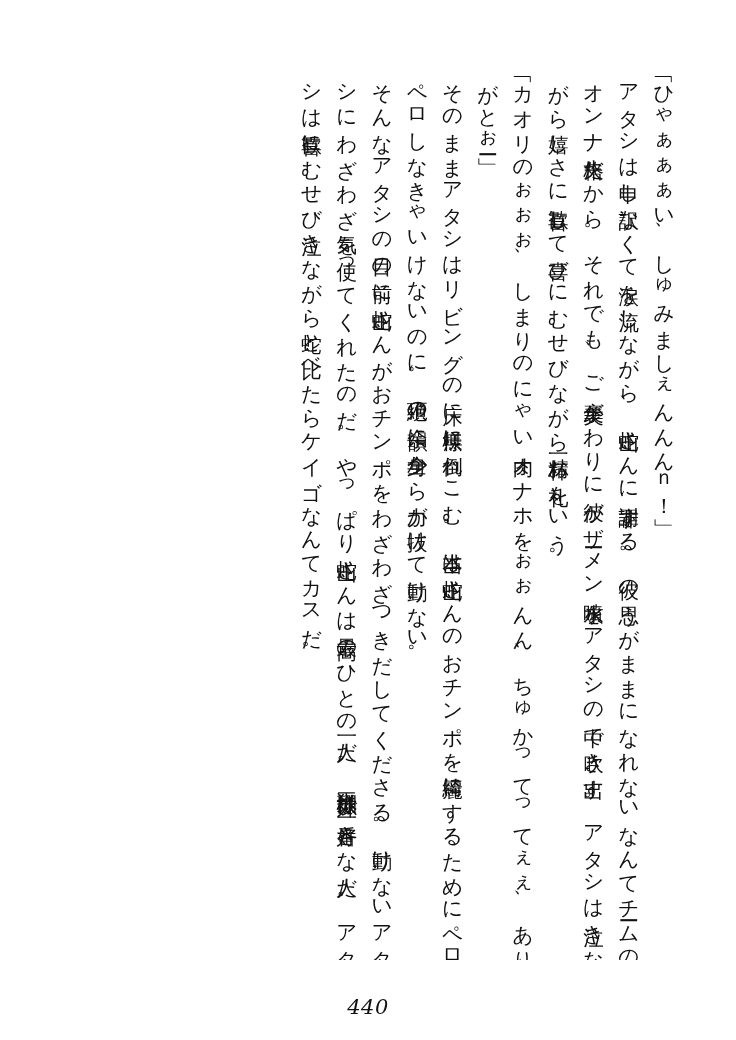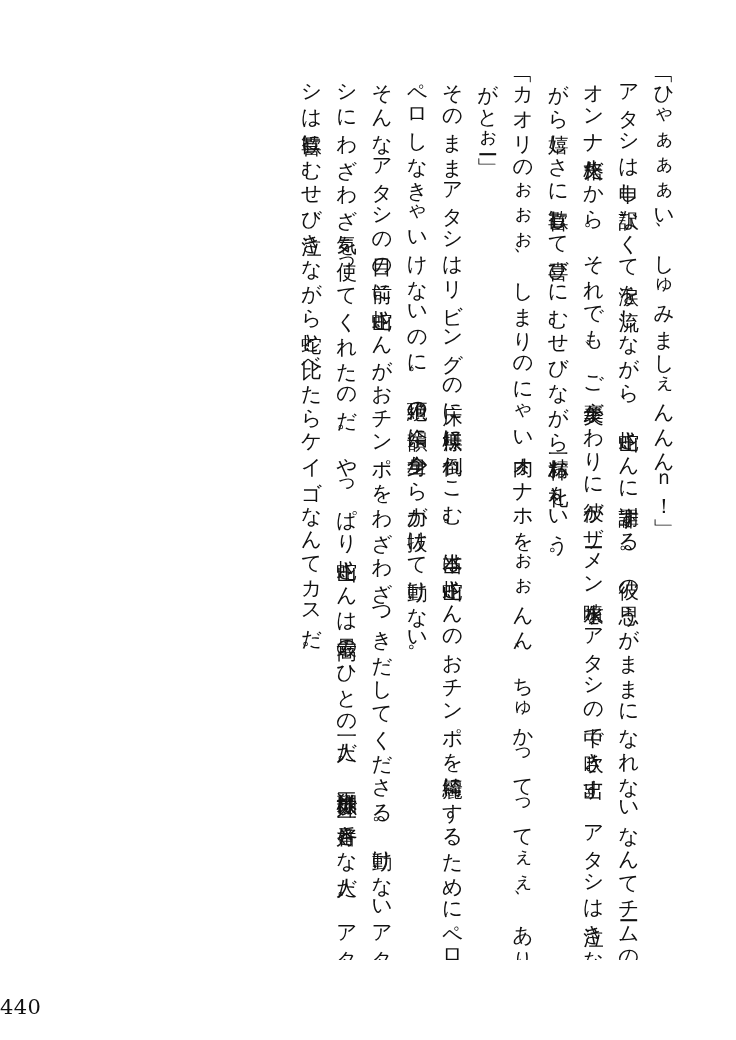--- a/index.html
+++ b/index.html
@@ -36,25 +36,26 @@
     letter-spacing: 0.055em;
     text-align: justify;
     overflow: hidden;
     white-space: pre-wrap;
   }
   .page-number {
     position: absolute;
     left: 0;
     right: 0;
     top: 995px;
-    text-align: left;
+    text-align: center;
     font-size: 21px;
     font-family: "DejaVu Serif", "Liberation Serif", serif;
     color: #111111;
     letter-spacing: 0.02em;
+    font-style: italic;
   }
 </style>
 </head>
 <body>
 
 <div class="page">
   <div class="text-block">「ひゃぁぁぁい、しゅみましぇんんんｎ！」
 アタシは申し訳なくて涙を流しながら、蛇山さんに謝罪する。彼の思うがままになれないなんてチームのオンナ失格だから。それでも、ご褒美がわりに彼がザーメン噴水をアタシの中で吹き出す。アタシは泣きながら嬉しさに歓喜して喜びにむせびながら精一杯お礼をいう。
 「カオリのぉぉぉ、しまりのにゃい肉オナホをぉぉんん、ちゅかってってぇぇ、ありがとぉー」
 そのままアタシはリビングの床に無様に倒れこむ。本当は蛇山さんのおチンポを綺麗にするためにペロペロしなきゃいけないのに。絶頂の余韻に全身から力が抜けて動けない。

